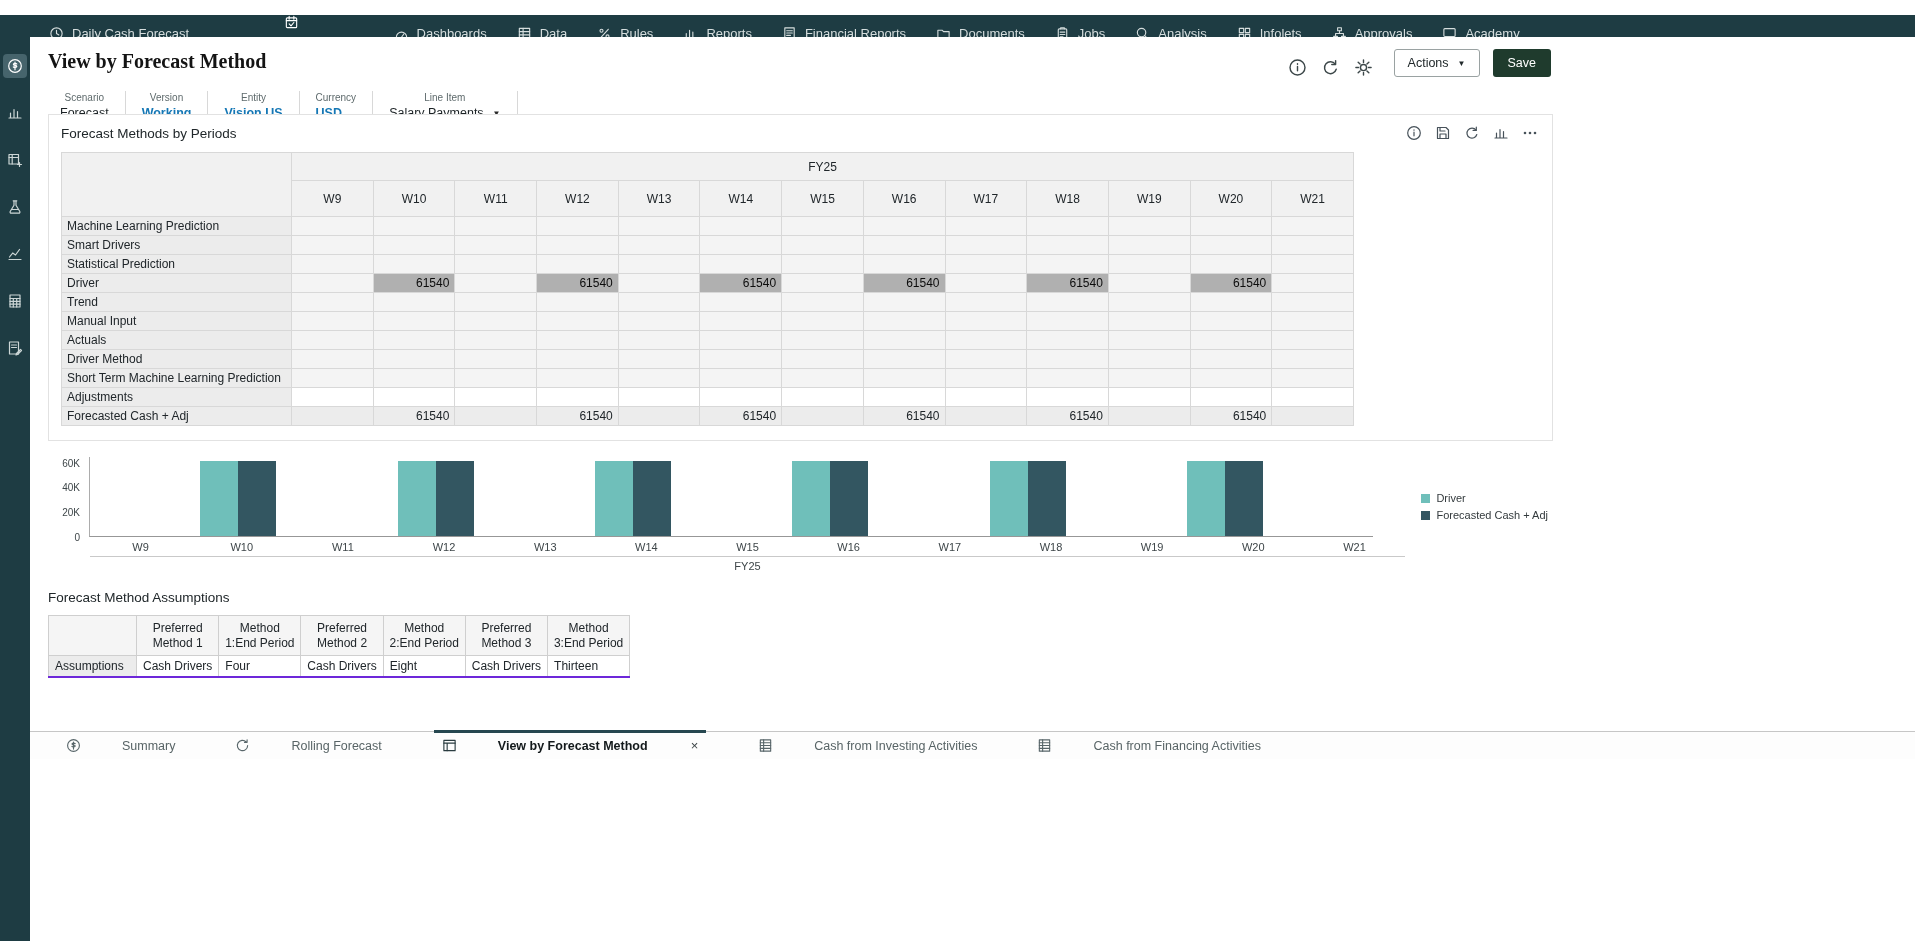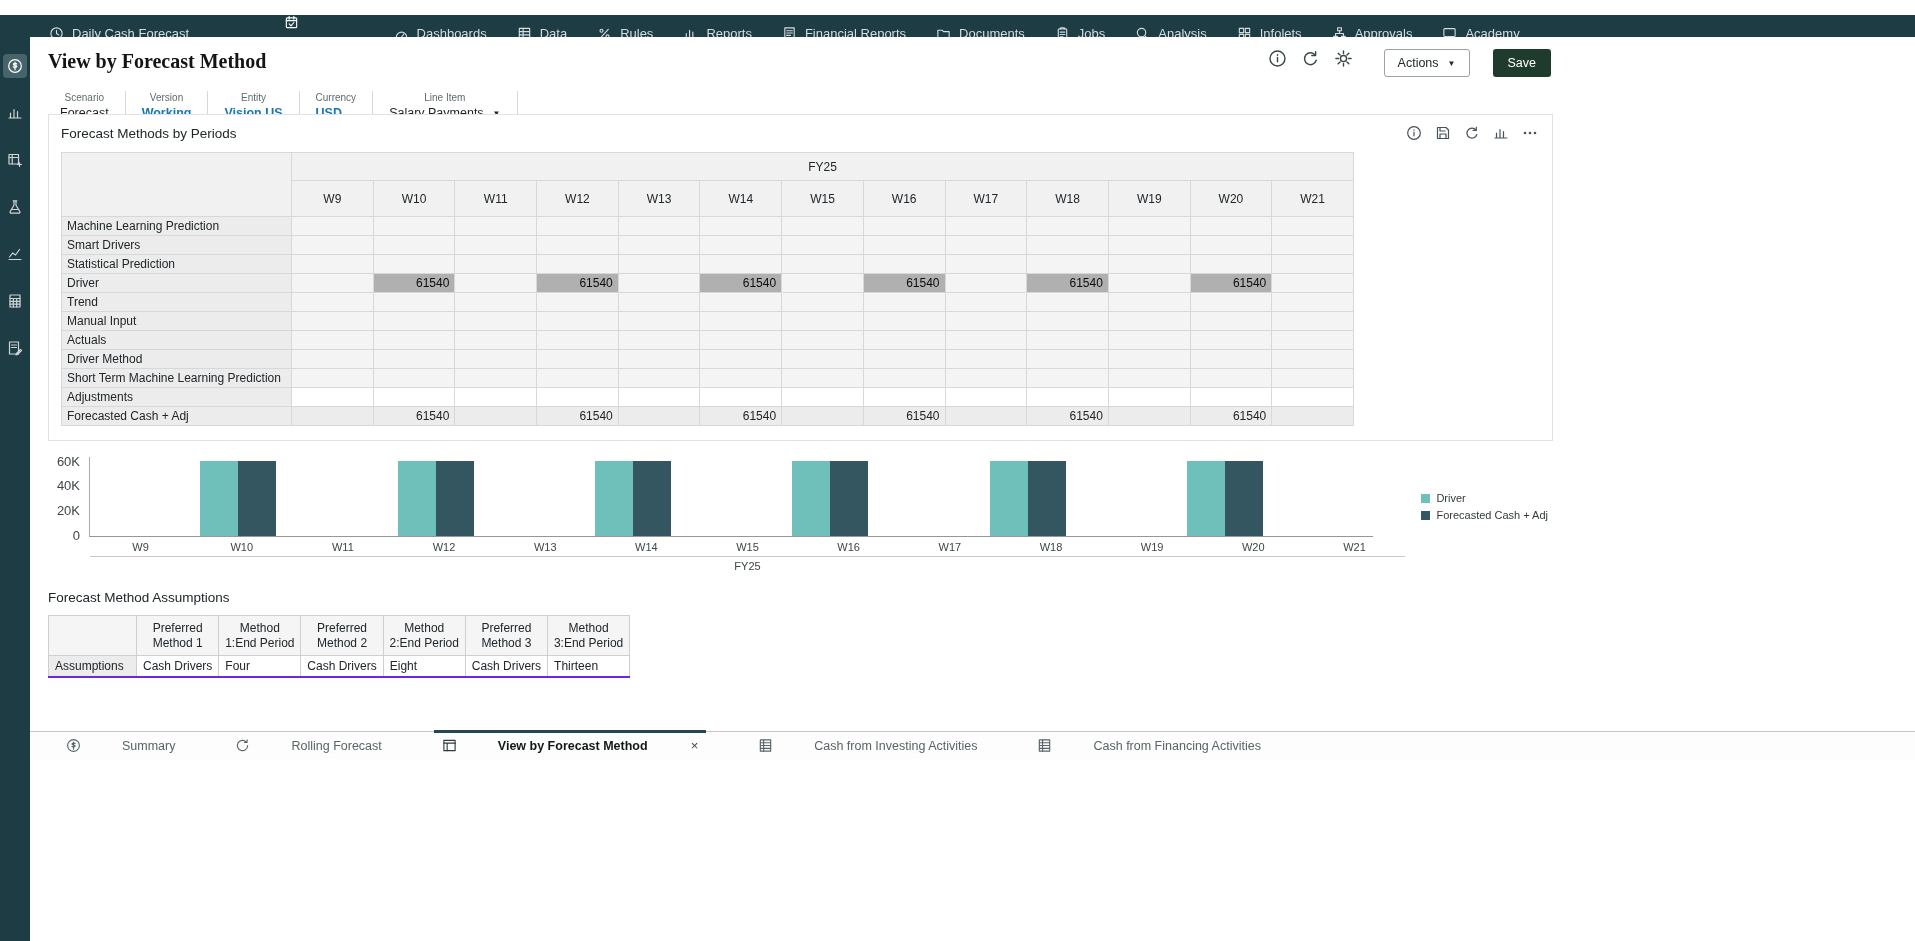--- a/index.html
+++ b/index.html
@@ -32,21 +32,21 @@
   
   .page-header { position: relative; height: 75px; padding: 13px 0 0 18px; }
   .page-title { font-family: "Liberation Serif", serif; font-size: 20px; font-weight: bold; color: #141414; }
   .pov { display: flex; margin-top: 18px; margin-left: 12px; text-align: center; }
   .pov-item { padding: 1px 16px 1px 16px; border-right: 1px solid #d8d8d8; cursor: default; }
   .pov-item:first-child { padding-left: 0; }
   .pov-label { font-size: 10px; color: #5e6a6c; margin-bottom: 3px; }
   .pov-value { font-size: 12.5px; color: #1b2225; display: flex; align-items: center; gap: 9px; }
   .pov-value.link { color: #1577b5; font-weight: bold; }
   .pov-caret { font-size: 8px; color: #2a2a2a; }
-  .header-controls { position: absolute; top: 12px; right: 14px; display: flex; align-items: flex-start; gap: 23px; }
+  .header-controls { position: absolute; top: 12px; right: 14px; display: flex; align-items: flex-end; gap: 13px; }
   .hicon { width: 19px; height: 19px; color: #3c4749; cursor: pointer; display: inline-flex; }
   .hicon svg { width: 19px; height: 19px; }
   .btn-actions { height: 28px; padding: 0 13px; background: #fff; border: 1px solid #9aa2a2;
     border-radius: 3px; font-family: "Liberation Sans", sans-serif; font-size: 12.5px; color: #21292b;
     display: inline-flex; align-items: center; gap: 9px; cursor: pointer; margin-left: 8px; }
   .btn-actions .caret { font-size: 8px; }
   .btn-save { height: 28px; padding: 0 15px; border: none; border-radius: 3px;
     font-family: "Liberation Sans", sans-serif; font-size: 12.5px; color: #ffffff; cursor: pointer; }
   
   .grid-panel { margin: 2px 0 0 18px; width: 1505px; border: 1px solid #e2e2e2;
@@ -63,21 +63,21 @@
   .fgrid th.wk { height: 36px; }
   .fgrid td { height: 18px; line-height: 18px; padding: 0 5px; text-align: right; background: #f4f4f4; }
   .fgrid td.rlabel { text-align: left; background: #ececec; }
   .fgrid tr.input td:not(.rlabel) { background: #ffffff; }
   .fgrid tr.total td { background: #ececec; }
   .fgrid td.sel { color: #0c0c0c; }
   
   .chart-section { position: relative; margin: 16px 0 0 18px; width: 1500px; }
   .chart-flex { display: flex; align-items: flex-end; }
   .ylabs { position: relative; width: 42px; height: 80px; }
-  .ylab { position: absolute; right: 9px; font-size: 13px; color: #3e4649; }
+  .ylab { position: absolute; right: 9px; font-size: 10px; color: #3e4649; }
   .plot { position: relative; width: 1315px; height: 80px;
     border-left: 1px solid #acacac; border-bottom: 1px solid #979797;
     display: flex; align-items: flex-end; }
   .slot { flex: 1; display: flex; align-items: flex-end; justify-content: center; height: 100%; }
   .bar { width: 38px; }
   .legend { margin-left: 48px; margin-bottom: 16px; display: flex; flex-direction: column; gap: 5px; }
   .leg-item { display: flex; align-items: center; gap: 6px; font-size: 11px; color: #333a3d; white-space: nowrap; }
   .leg-sw { width: 9px; height: 9px; flex: 0 0 auto; }
   .xlabs { display: flex; width: 1315px; margin-left: 42px; margin-top: 4px; }
   .xlab { flex: 1; text-align: center; font-size: 11px; color: #3e4649; }

